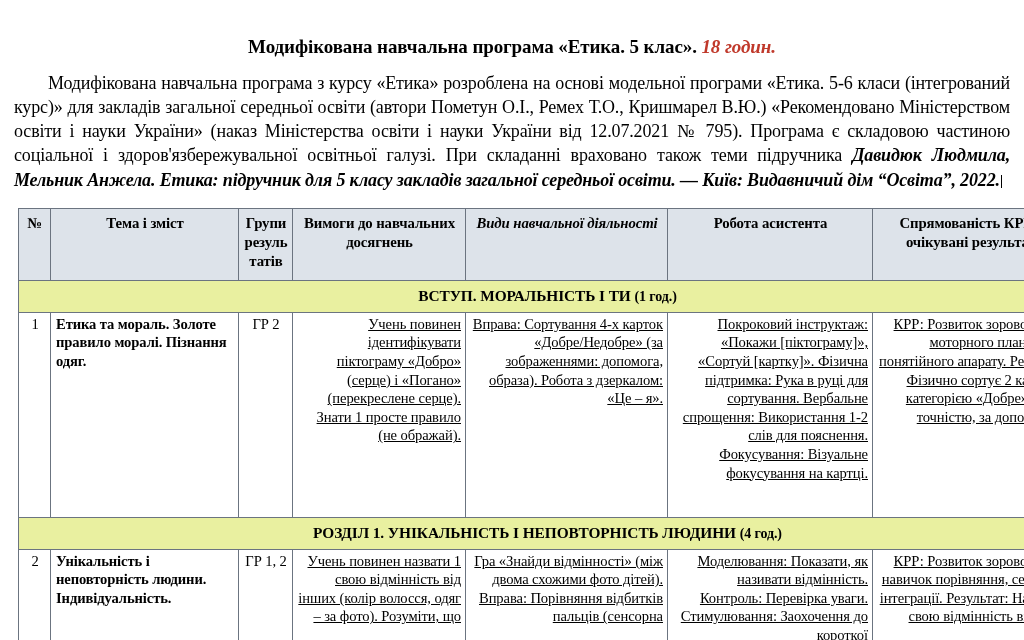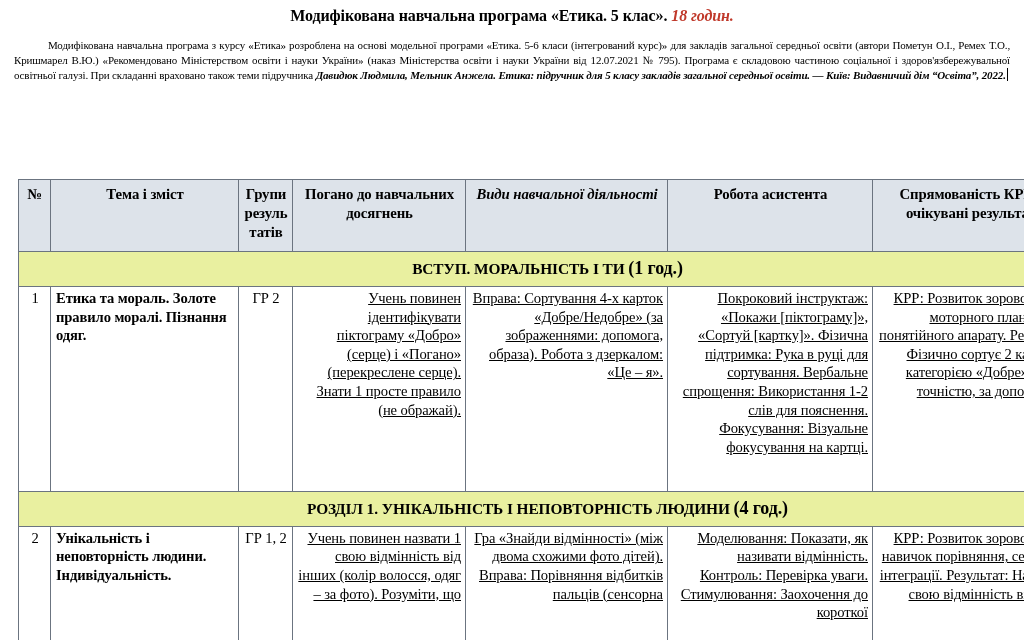--- a/index.html
+++ b/index.html
@@ -18,35 +18,36 @@
     width: 1024px;
     height: 640px;
     position: relative;
     box-sizing: border-box;
     padding: 0;
   }
 
   
   .doc-title {
     text-align: center;
-    font-size: 16px;
+    font-size: 19px;
     font-weight: bold;
     line-height: 1.15;
     padding-top: 7px;
     letter-spacing: -0.1px;
+    margin-top: 29px;
   }
   .doc-title .hours {
     color: #c0392b;
     font-style: italic;
     font-weight: bold;
   }
 
   
   .intro {
-    font-size: 11px;
+    font-size: 18px;
     line-height: 1.345;
     text-align: justify;
     text-indent: 34px;
     margin: 13px 14px 0 14px;
     letter-spacing: -0.15px;
   }
   .intro .src-it {
     font-style: italic;
     font-weight: bold;
   }
@@ -102,21 +103,21 @@
     background: #e9f0a0;
     text-align: center;
     font-weight: bold;
     font-size: 15.4px;
     padding: 5px 4px 6px 4px;
     vertical-align: middle;
     letter-spacing: -0.1px;
   }
   tr.section-row td .hrs {
     font-weight: bold;
-    font-size: 18px;
+    font-size: 14px;
   }
 
   td.c-num {
     text-align: center;
     padding-top: 3px;
   }
   td.c-theme {
     font-weight: bold;
     padding-top: 3px;
   }
@@ -144,21 +145,21 @@
 
   <p class="intro"><span>Модифікована навчальна програма з курсу «Етика» розроблена на основі модельної програми «Етика. 5-6 класи (інтегрований курс)» для закладів загальної середньої освіти (автори Пометун О.І., Ремех Т.О., Кришмарел В.Ю.) «Рекомендовано Міністерством освіти і науки України» (наказ Міністерства освіти і науки України від 12.07.2021 № 795). Програма є складовою частиною соціальної і здоров'язбережувальної освітньої галузі. При складанні враховано також теми підручника </span><span class="src-it">Давидюк Людмила, Мельник Анжела. Етика: підручник для 5 класу закладів загальної середньої освіти. — Київ: Видавничий дім “Освіта”, 2022.</span><span class="caret"></span></p>
 
   <div class="tbl-wrap">
     <table class="program">
       <thead>
         <tr>
           <th class="col-num">№</th>
           <th class="col-theme">Тема і зміст</th>
           <th class="col-group">Групи резуль татів</th>
-          <th class="col-req">Погано до навчальних досягнень</th>
+          <th class="col-req">Вимоги до навчальних досягнень</th>
           <th class="col-act">Види навчальної діяльності</th>
           <th class="col-asst">Робота асистента</th>
           <th class="col-krr">Спрямованість КРР та очікувані результати</th>
         </tr>
       </thead>
       <tbody>
 
         <tr class="section-row">
           <td colspan="7"><span>ВСТУП. МОРАЛЬНІСТЬ І ТИ</span> <span class="hrs">(1 год.)</span></td>
         </tr>

